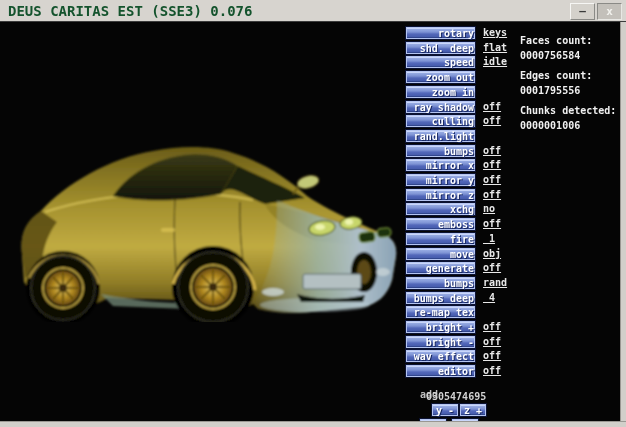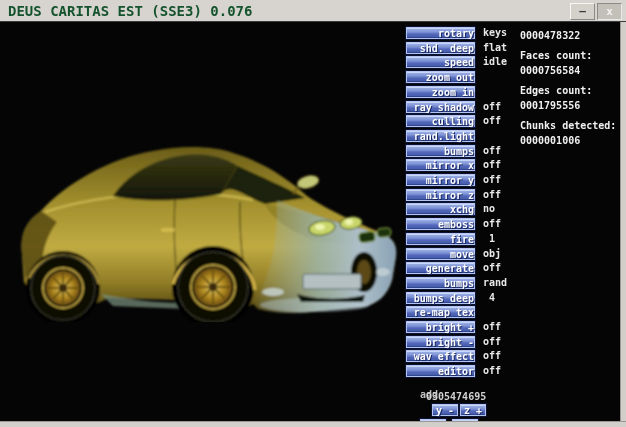--- a/index.html
+++ b/index.html
@@ -45,21 +45,21 @@
     position:absolute;left:0;top:0;width:69px;height:12px;
     border:1px solid #b4c4f0;
     box-shadow:0 0 0 1px #0b1232, inset 0 1px 0 #c9d6fa, inset 0 -1px 0 #31468d;
     background:linear-gradient(180deg,#a0b4e8 0%,#7e93d4 40%,#5368ba 60%,#4258a8 100%);
     color:#ffffff;font:bold 10px "DejaVu Sans Mono",monospace;
     line-height:10px;padding:1px 0 0 3px;text-align:right;
     text-shadow:1px 1px 0 #182862;white-space:pre;cursor:default;
   }
   .ctl-value{
     position:absolute;left:77px;top:0;color:#e8e8e8;
-    font:bold 10px "DejaVu Sans Mono",monospace;line-height:12px;white-space:pre;
+    font:bold 10px "DejaVu Sans Mono",monospace;line-height:12px;white-space:pre;text-decoration:underline;
   }
   
   .stats{position:absolute;left:520px;top:6px;width:100px;color:#f0f0f0;}
   .stat-group{margin-bottom:5px;}
   .stat-line{font:bold 10px "DejaVu Sans Mono",monospace;line-height:15px;white-space:pre;}
   
   .addr-overlap{position:absolute;left:420px;top:368px;height:11px;width:90px;color:#c9c9c9;}
   .addr-overlap span{position:absolute;font:bold 10px "DejaVu Sans Mono",monospace;white-space:pre;}
   .addr-label{left:0;top:-1px;color:#bdbdbd;}
   .addr-value{left:6px;top:1px;color:#d2d2d2;}
@@ -292,21 +292,20 @@
           <div class="ctl-value">off</div>
         </div>
         <div class="ctl-row" style="top: 338px;">
           <div class="btn">editor</div>
           <div class="ctl-value">off</div>
         </div>
       </div>
 
     <div class="stats">
         <div class="stat-group">
-          <div class="stat-line">0000478322</div>
         </div>
         <div class="stat-group">
           <div class="stat-line">Faces count:</div>
           <div class="stat-line">0000756584</div>
         </div>
         <div class="stat-group">
           <div class="stat-line">Edges count:</div>
           <div class="stat-line">0001795556</div>
         </div>
         <div class="stat-group">

